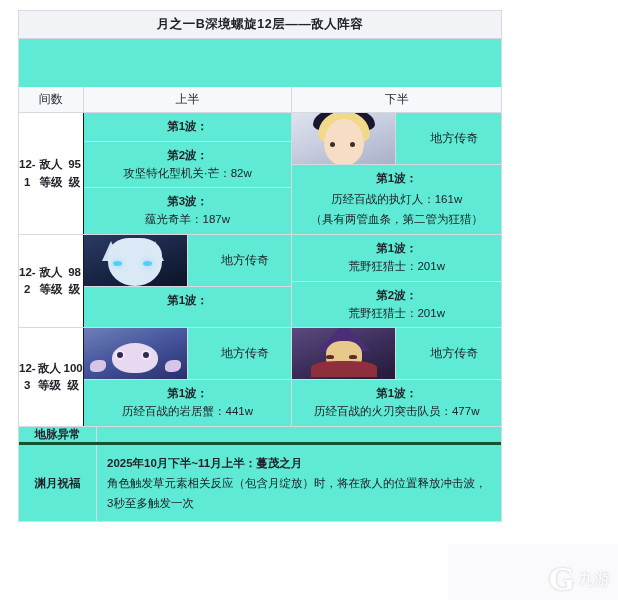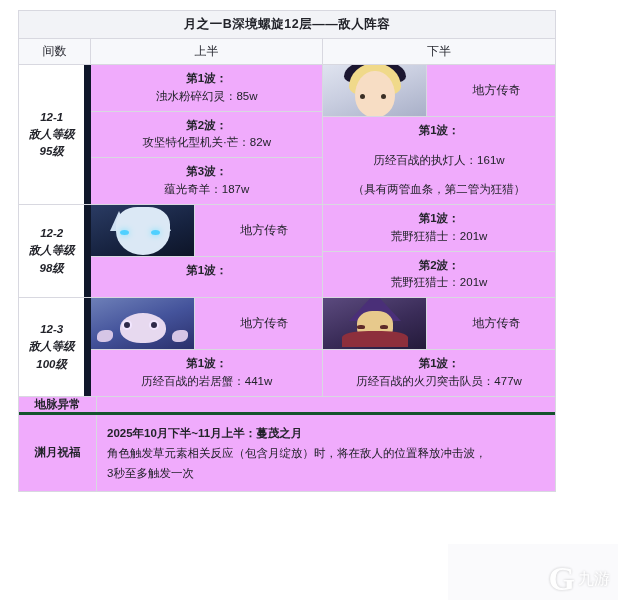--- a/index.html
+++ b/index.html
@@ -11,61 +11,60 @@
   }
   #page {
     position: relative;
     width: 618px; height: 600px;
     background: #ffffff;
     overflow: hidden;
   }
   .sheet {
     position: absolute;
     left: 18px; top: 10px;
-    width: 538px;
+    width: 484px;
     border: 1px solid #d8d8e0;
-    background: #f0abfc;
+    background: #5eead4;
   }
   .title-bar {
     height: 28px;
     background: #f2f3f7;
     border-bottom: 1px solid #d8d8e0;
     display: flex; align-items: center; justify-content: center;
     font-size: 12.5px; font-weight: bold; color: #22232a;
     letter-spacing: .5px;
   }
   .head-row {
     display: flex;
     height: 26px;
     background: #f7f8fb;
     border-bottom: 1px solid #d8d8e0;
-    font-size: 12px; color: #2a2b33;
+    font-size: 12px; color: #2a2b33; margin-top: 48px;
   }
   .head-cell {
     display: flex; align-items: center; justify-content: center;
     border-right: 1px solid #d8d8e0;
   }
   .head-cell:last-child { border-right: none; }
   .c-label { width: 78px; }
   .c-half  { width: 252px; }
 
   .floor-row {
     display: flex;
     border-bottom: 1px solid #d8d8e0;
   }
   .floor-label {
     width: 78px;
-    border-right: 7px solid #0f172a;
-    display: flex; flex-direction: column;
+    border-right: 1px solid #0f172a;
+    display: flex; flex-direction: row;
     align-items: center; justify-content: center;
     font-size: 11.5px; font-weight: bold; color: #22232a;
     line-height: 1.5;
     text-align: center;
     background: #ffffff;
-    font-style: italic;
   }
   .half {
     width: 252px;
     border-right: 1px solid #d8d8e0;
     display: flex; flex-direction: column;
   }
   .half:last-child { border-right: none; }
 
   .legend-block {
     display: flex;
@@ -275,21 +274,20 @@
     <div class="floor-row">
       <div class="floor-label">
         <span>12-1</span>
         <span>敌人等级</span>
         <span>95级</span>
       </div>
 
       <div class="half">
         <div class="wave">
           <div class="wave-title">第1波：</div>
-          <div class="wave-text">浊水粉碎幻灵：85w</div>
         </div>
         <div class="wave">
           <div class="wave-title">第2波：</div>
           <div class="wave-text">攻坚特化型机关·芒：82w</div>
         </div>
         <div class="wave">
           <div class="wave-title">第3波：</div>
           <div class="wave-text">蕴光奇羊：187w</div>
         </div>
       </div>

